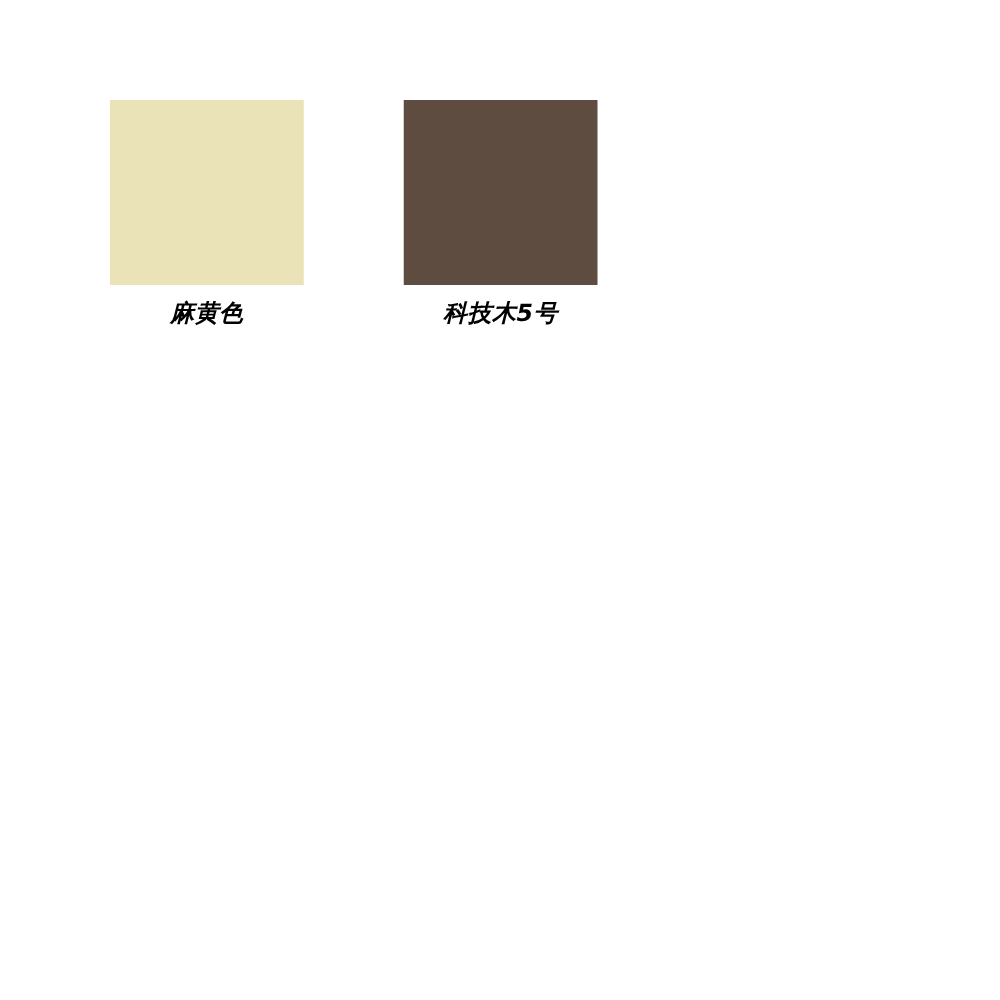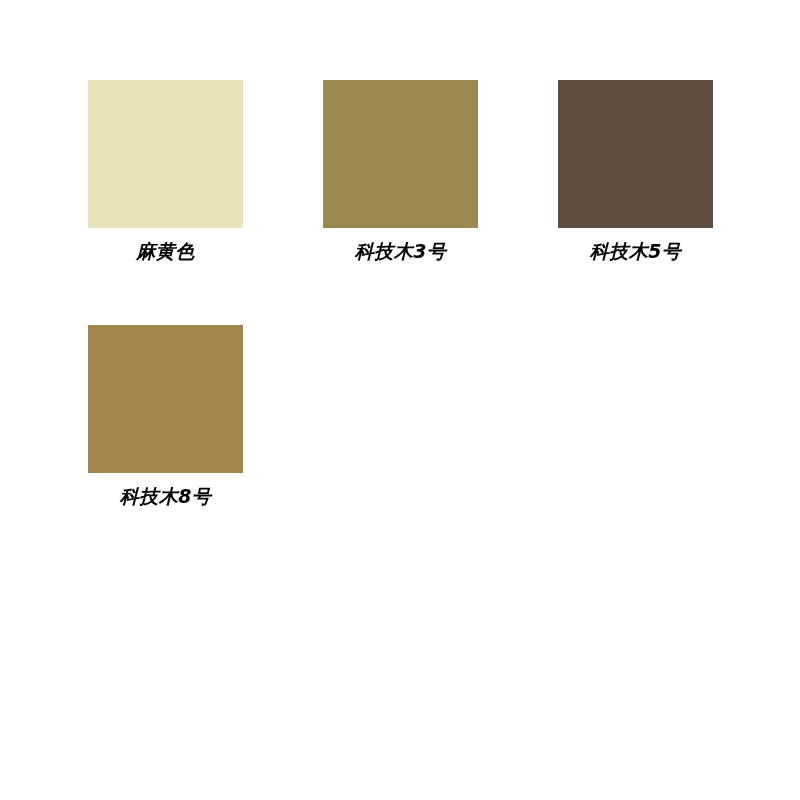--- a/index.html
+++ b/index.html
@@ -66,32 +66,24 @@
 
 <div class="swatch-sheet">
 
   <div class="swatch-cell">
     <span class="swatch-chip" style="background-color: rgb(234, 227, 184);"></span>
     <span class="swatch-label">麻黄色</span>
   </div>
 
 
 
-  <div class="swatch-cell">
-    <span class="swatch-chip" style="background-color: rgb(155, 135, 80);"></span>
-    <span class="swatch-label">科技木3号</span>
-  </div>
 
 
   <div class="swatch-cell">
     <span class="swatch-chip" style="background-color: rgb(94, 76, 64);"></span>
     <span class="swatch-label">科技木5号</span>
   </div>
 
 
-  <div class="swatch-cell">
-    <span class="swatch-chip" style="background-color: rgb(162, 133, 74);"></span>
-    <span class="swatch-label">科技木8号</span>
-  </div>
 
   <div class="swatch-cell is-empty"></div>
 
 </div>
 
 </body></html>

